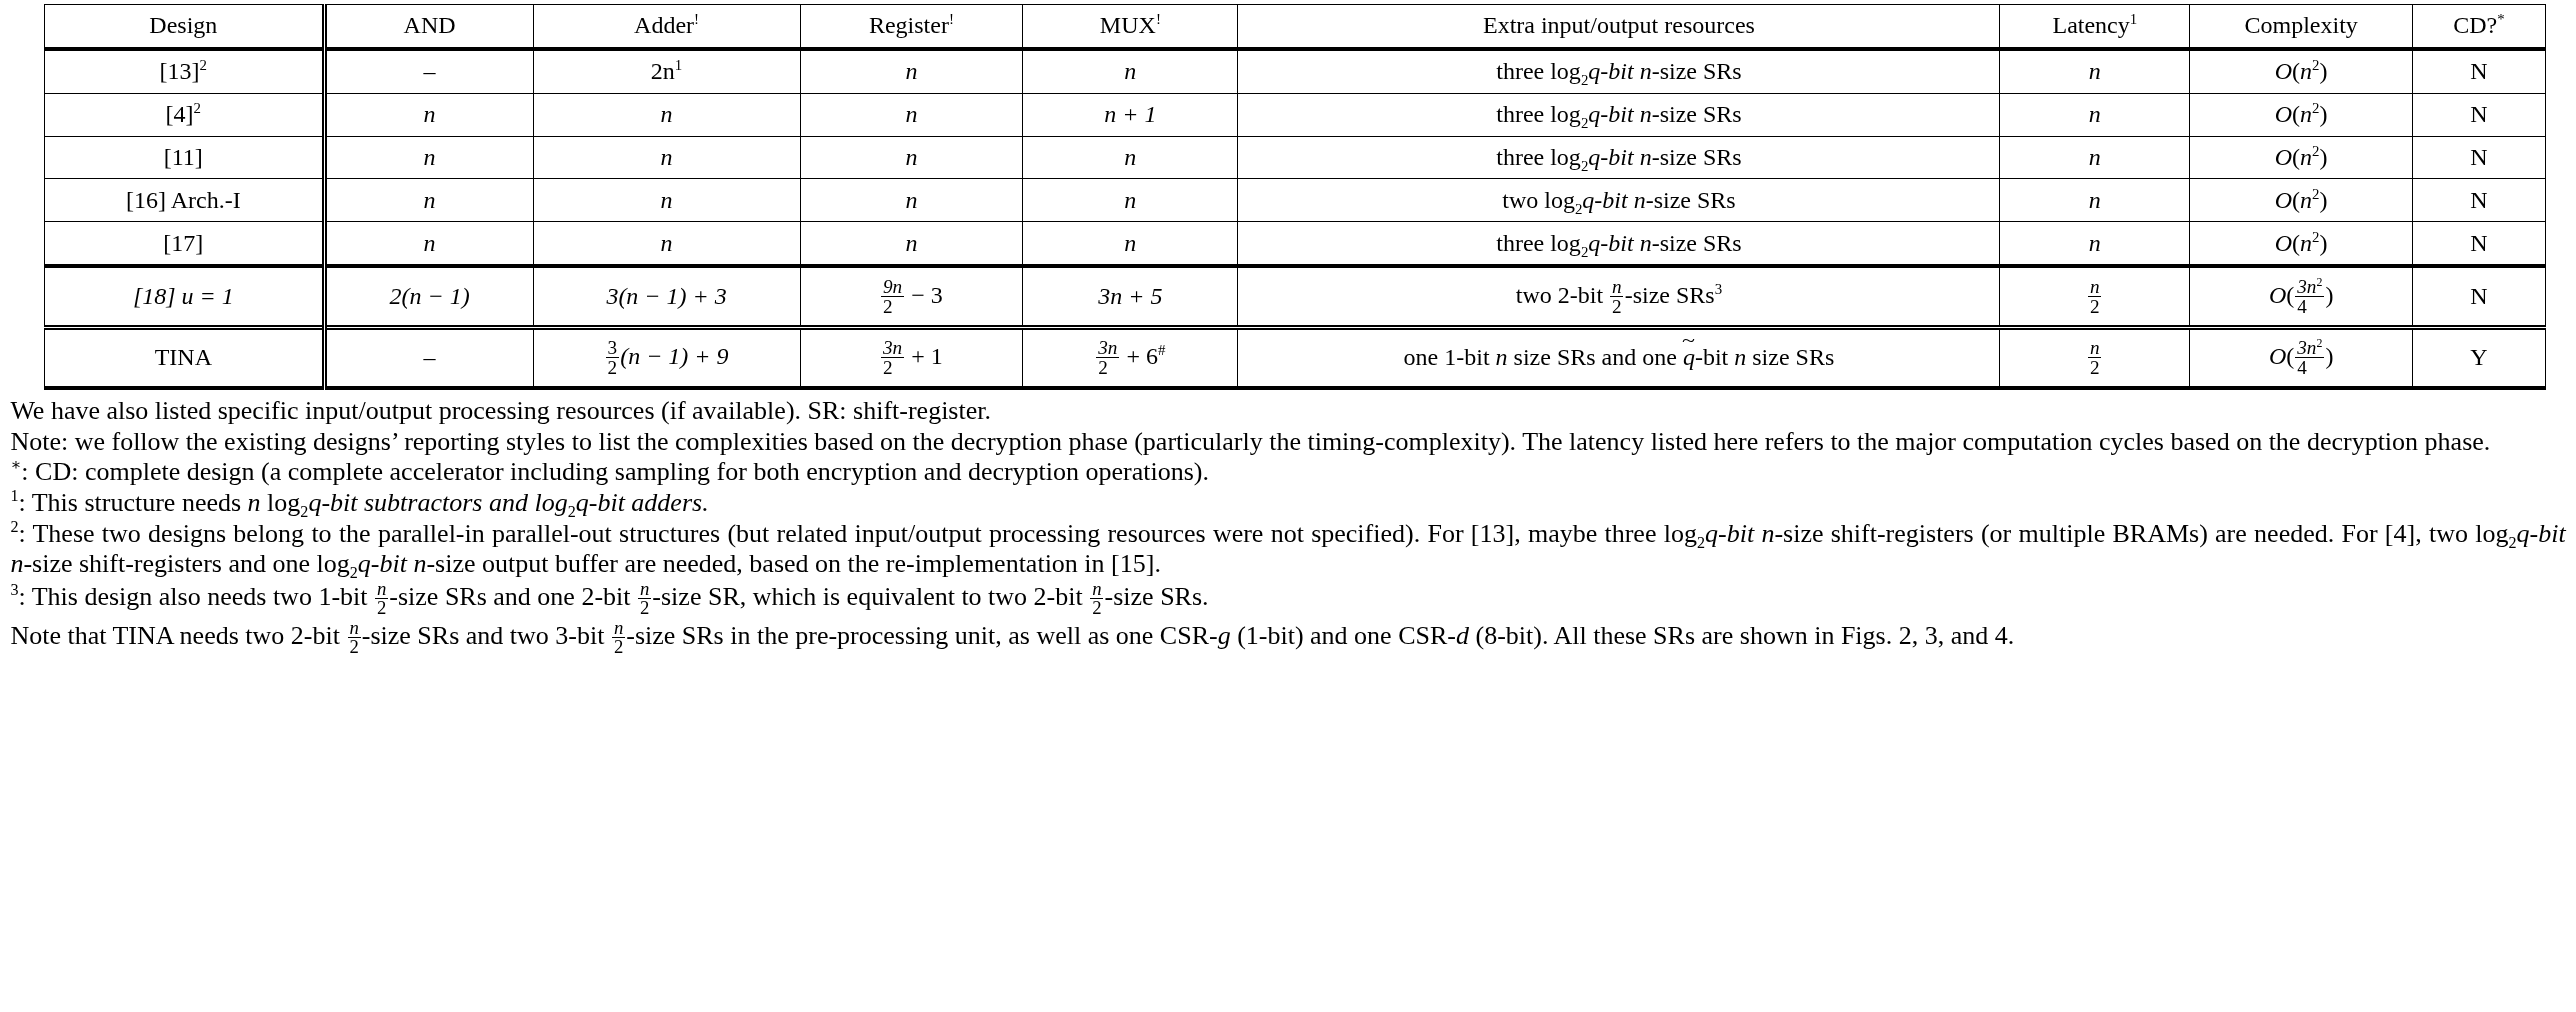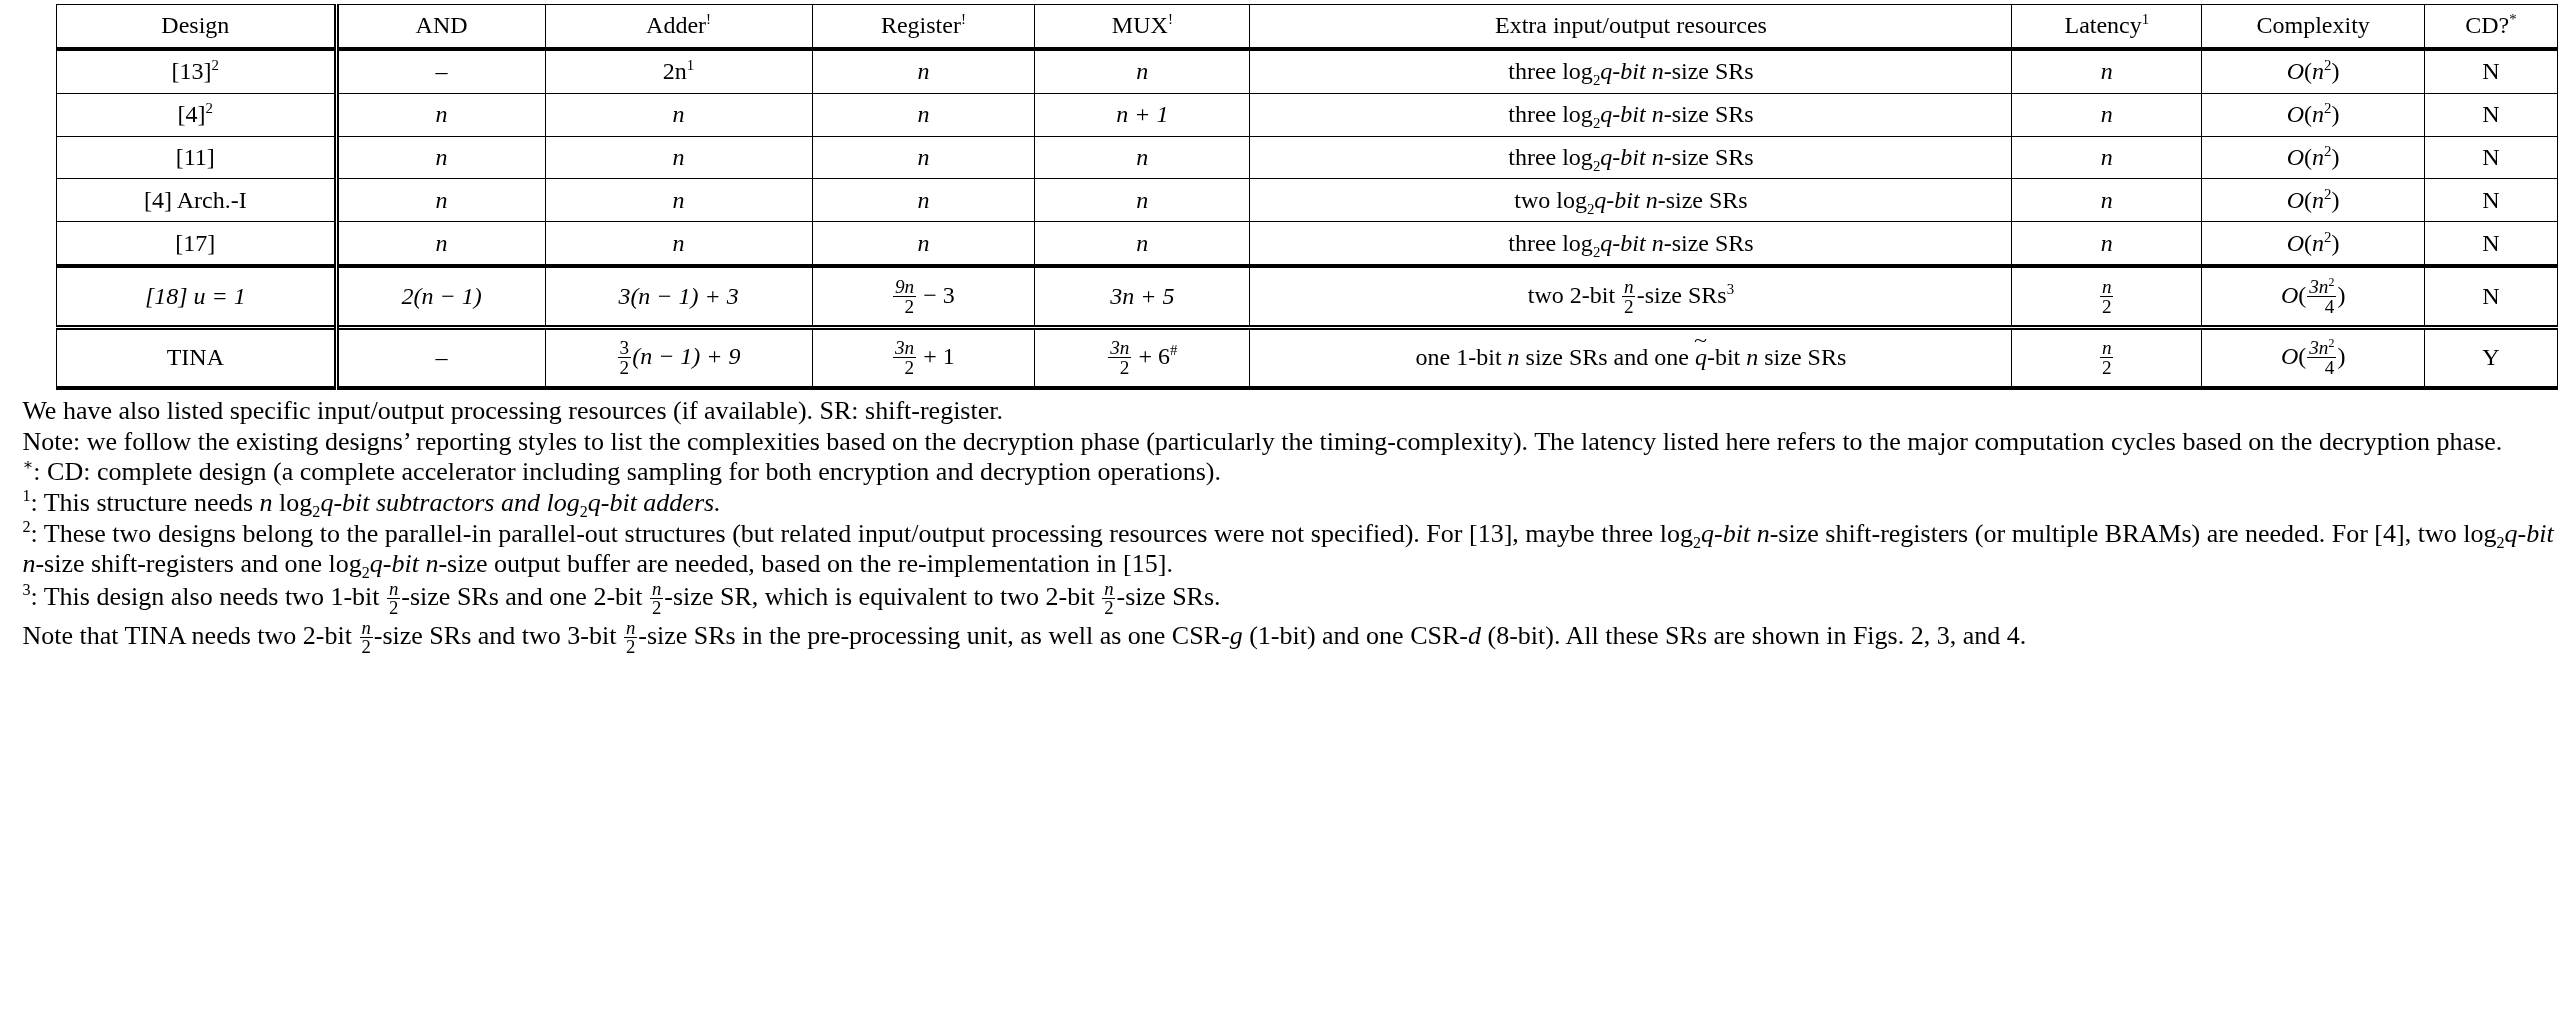--- a/index.html
+++ b/index.html
@@ -12,21 +12,21 @@
     height: 1012px;
     font-family: "Liberation Serif", "DejaVu Serif", serif;
     color: #000000;
     overflow: hidden;
   }
   .page {
     position: relative;
     width: 2576px;
     height: 1012px;
     box-sizing: border-box;
-    padding: 0 20px;
+    padding: 0 8px;
   }
 
   
   .tbl-wrap {
     padding: 3.6px 36px 0 36px;
     box-sizing: border-box;
   }
   table.cmp {
     border-collapse: collapse;
     width: 2502px;
@@ -73,21 +73,21 @@
     line-height: 0;
   }
   sub, .sub {
     font-size: 0.62em;
     vertical-align: sub;
     line-height: 0;
   }
   .frac {
     display: inline-block;
     vertical-align: -0.55em;
-    text-align: right;
+    text-align: left;
     line-height: 1.0;
     font-size: 0.80em;
     margin: 0 1.2px;
   }
   .frac > .num { display: block; padding: 0 1.8px; }
   .frac > .den {
     display: block;
     border-top: 1.5px solid #000;
     padding: 0 1.8px;
   }
@@ -188,21 +188,21 @@
           <td><span class="it">n</span></td>
           <td><span class="it">n</span></td>
           <td><span class="it">n</span></td>
           <td><span>three log</span><span class="sub">2</span><span class="it">q-bit </span><span class="it">n</span><span>-size SRs</span></td>
           <td><span class="it">n</span></td>
           <td><span class="it">O</span>(<span class="it">n</span><span class="sup">2</span>)</td>
           <td><span>N</span></td>
         </tr>
 
         <tr>
-          <td class="dblright"><span>[4] Arch.-I</span></td>
+          <td class="dblright"><span>[16] Arch.-I</span></td>
           <td><span class="it">n</span></td>
           <td><span class="it">n</span></td>
           <td><span class="it">n</span></td>
           <td><span class="it">n</span></td>
           <td><span>two log</span><span class="sub">2</span><span class="it">q-bit </span><span class="it">n</span><span>-size SRs</span></td>
           <td><span class="it">n</span></td>
           <td><span class="it">O</span>(<span class="it">n</span><span class="sup">2</span>)</td>
           <td><span>N</span></td>
         </tr>
 

